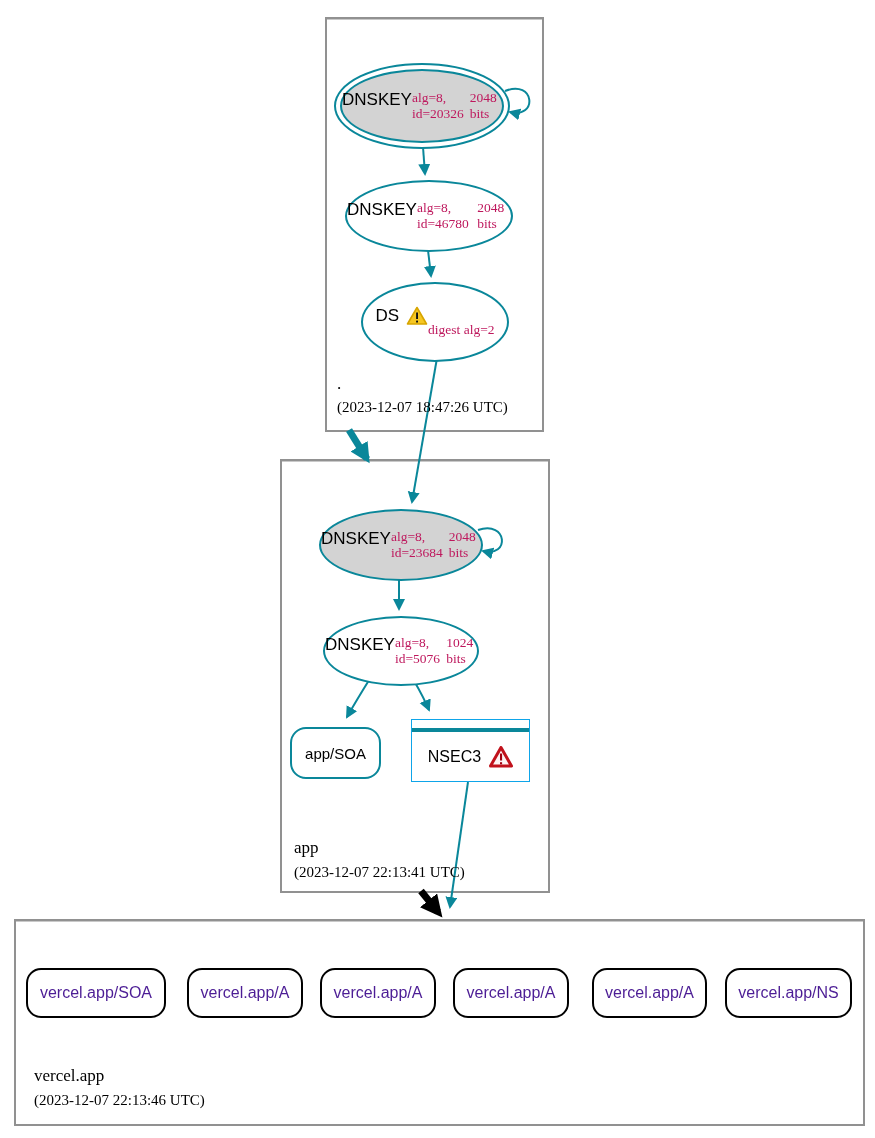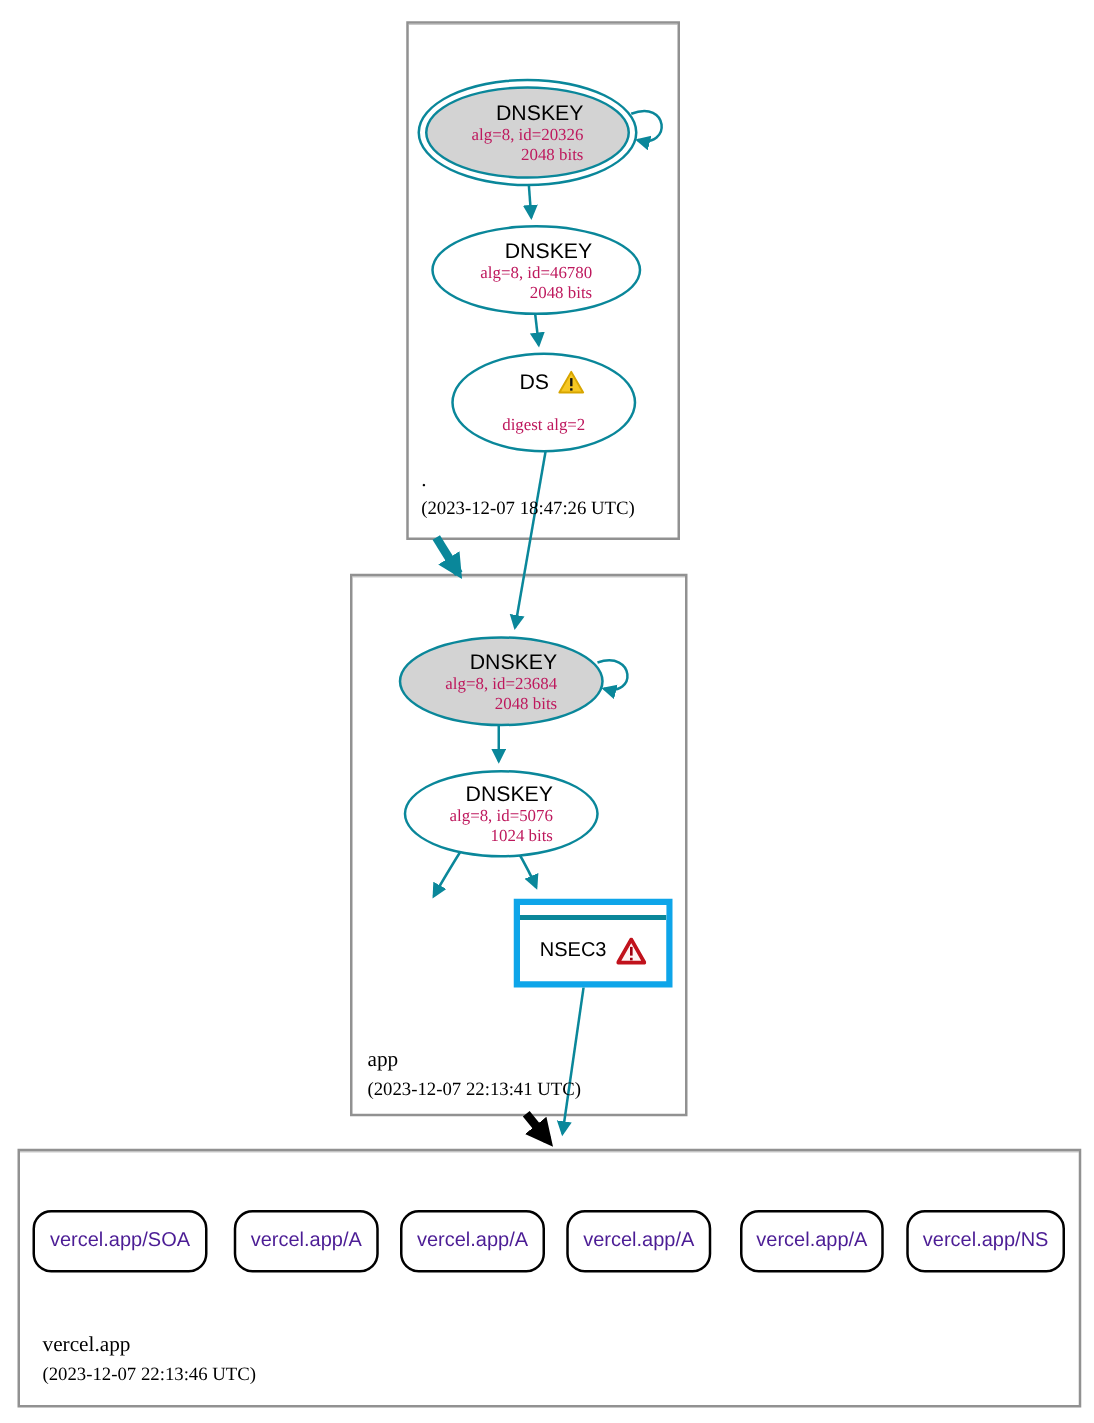--- a/index.html
+++ b/index.html
@@ -12,34 +12,34 @@
     position:absolute;border:2px solid #919191;background:#ffffff;z-index:1;
     box-shadow:inset 0 1px 0 #c9c9c9;
   }
   .edges{position:absolute;left:0;top:0;width:875px;height:1138px;z-index:2;pointer-events:none;}
   .node{position:absolute;z-index:3;display:flex;align-items:center;justify-content:center;}
   .ellipse{border-radius:50%;background:#ffffff;border:2px solid #0a879a;}
   .ellipse.gray{background:#d3d3d3;}
   .ellipse-outer{position:absolute;z-index:3;border-radius:50%;border:2px solid #0a879a;background:#ffffff;}
   .ellipse-inner{position:absolute;left:4px;top:4px;right:4px;bottom:4px;border-radius:50%;
     border:2px solid #0a879a;background:#d3d3d3;display:flex;align-items:center;justify-content:center;}
-  .stack{display:flex;flex-direction:column;align-items:flex-end;line-height:1.15;}
+  .stack{display:flex;flex-direction:row;align-items:flex-start;line-height:1.15;}
   .node-title{font-family:"Liberation Sans", sans-serif;font-size:17px;color:#000;}
   .node-detail{font-family:"Liberation Serif", serif;font-size:13.5px;color:#be185d;}
   .title-row{display:flex;align-items:center;gap:7px;}
   .rrset{
     border:2px solid #0a879a;border-radius:16px;background:#fff;
     font-family:"Liberation Sans", sans-serif;font-size:15px;color:#000;
   }
   .rrset-black{
     border:2.5px solid #000;border-radius:15px;background:#fff;
     font-family:"Liberation Sans", sans-serif;font-size:16px;color:#4c1d95;
   }
   .nsec3{
-    border:5px solid #0ea5e9;background:#ffffff;display:flex;flex-direction:column;z-index:3;position:absolute;
+    border:1px solid #0ea5e9;background:#ffffff;display:flex;flex-direction:column;z-index:3;position:absolute;
   }
   .nsec3-header{height:8px;border-bottom:4px solid #0a879a;background:#fff;}
   .nsec3-body{flex:1;display:flex;align-items:center;justify-content:center;gap:8px;
     font-family:"Liberation Sans", sans-serif;font-size:16px;color:#000;}
   .zone-label{position:absolute;z-index:3;font-family:"Liberation Serif", serif;font-size:17px;color:#000;}
   .zone-ts{position:absolute;z-index:3;font-family:"Liberation Serif", serif;font-size:15px;color:#000;}
   .icon{display:inline-block;line-height:0;}
 </style>
 </head>
 <body>
@@ -132,20 +132,23 @@
   </div>
 
   <div class="node ellipse" style="left:323px;top:616px;width:152px;height:66px;">
     <div class="stack">
       <span class="node-title">DNSKEY</span>
       <span class="node-detail">alg=8, id=5076</span>
       <span class="node-detail">1024 bits</span>
     </div>
   </div>
 
+  <div class="node rrset" style="left:290px;top:727px;width:87px;height:48px;">
+    <span>app/SOA</span>
+  </div>
 
   <div class="nsec3" style="left:411px;top:719px;width:117px;height:61px;">
     <div class="nsec3-header"></div>
     <div class="nsec3-body">
       <span>NSEC3</span>
       <span class="icon">
         <svg width="24" height="22" viewBox="0 0 24 22">
           <polygon points="12,1.5 22.5,20 1.5,20" fill="#fdf3f3" stroke="#c1121c" stroke-width="3" stroke-linejoin="round"></polygon>
           <rect x="11" y="7.5" width="2.1" height="7" fill="#a00010"></rect>
           <rect x="11" y="16.2" width="2.1" height="2.1" fill="#a00010"></rect>

